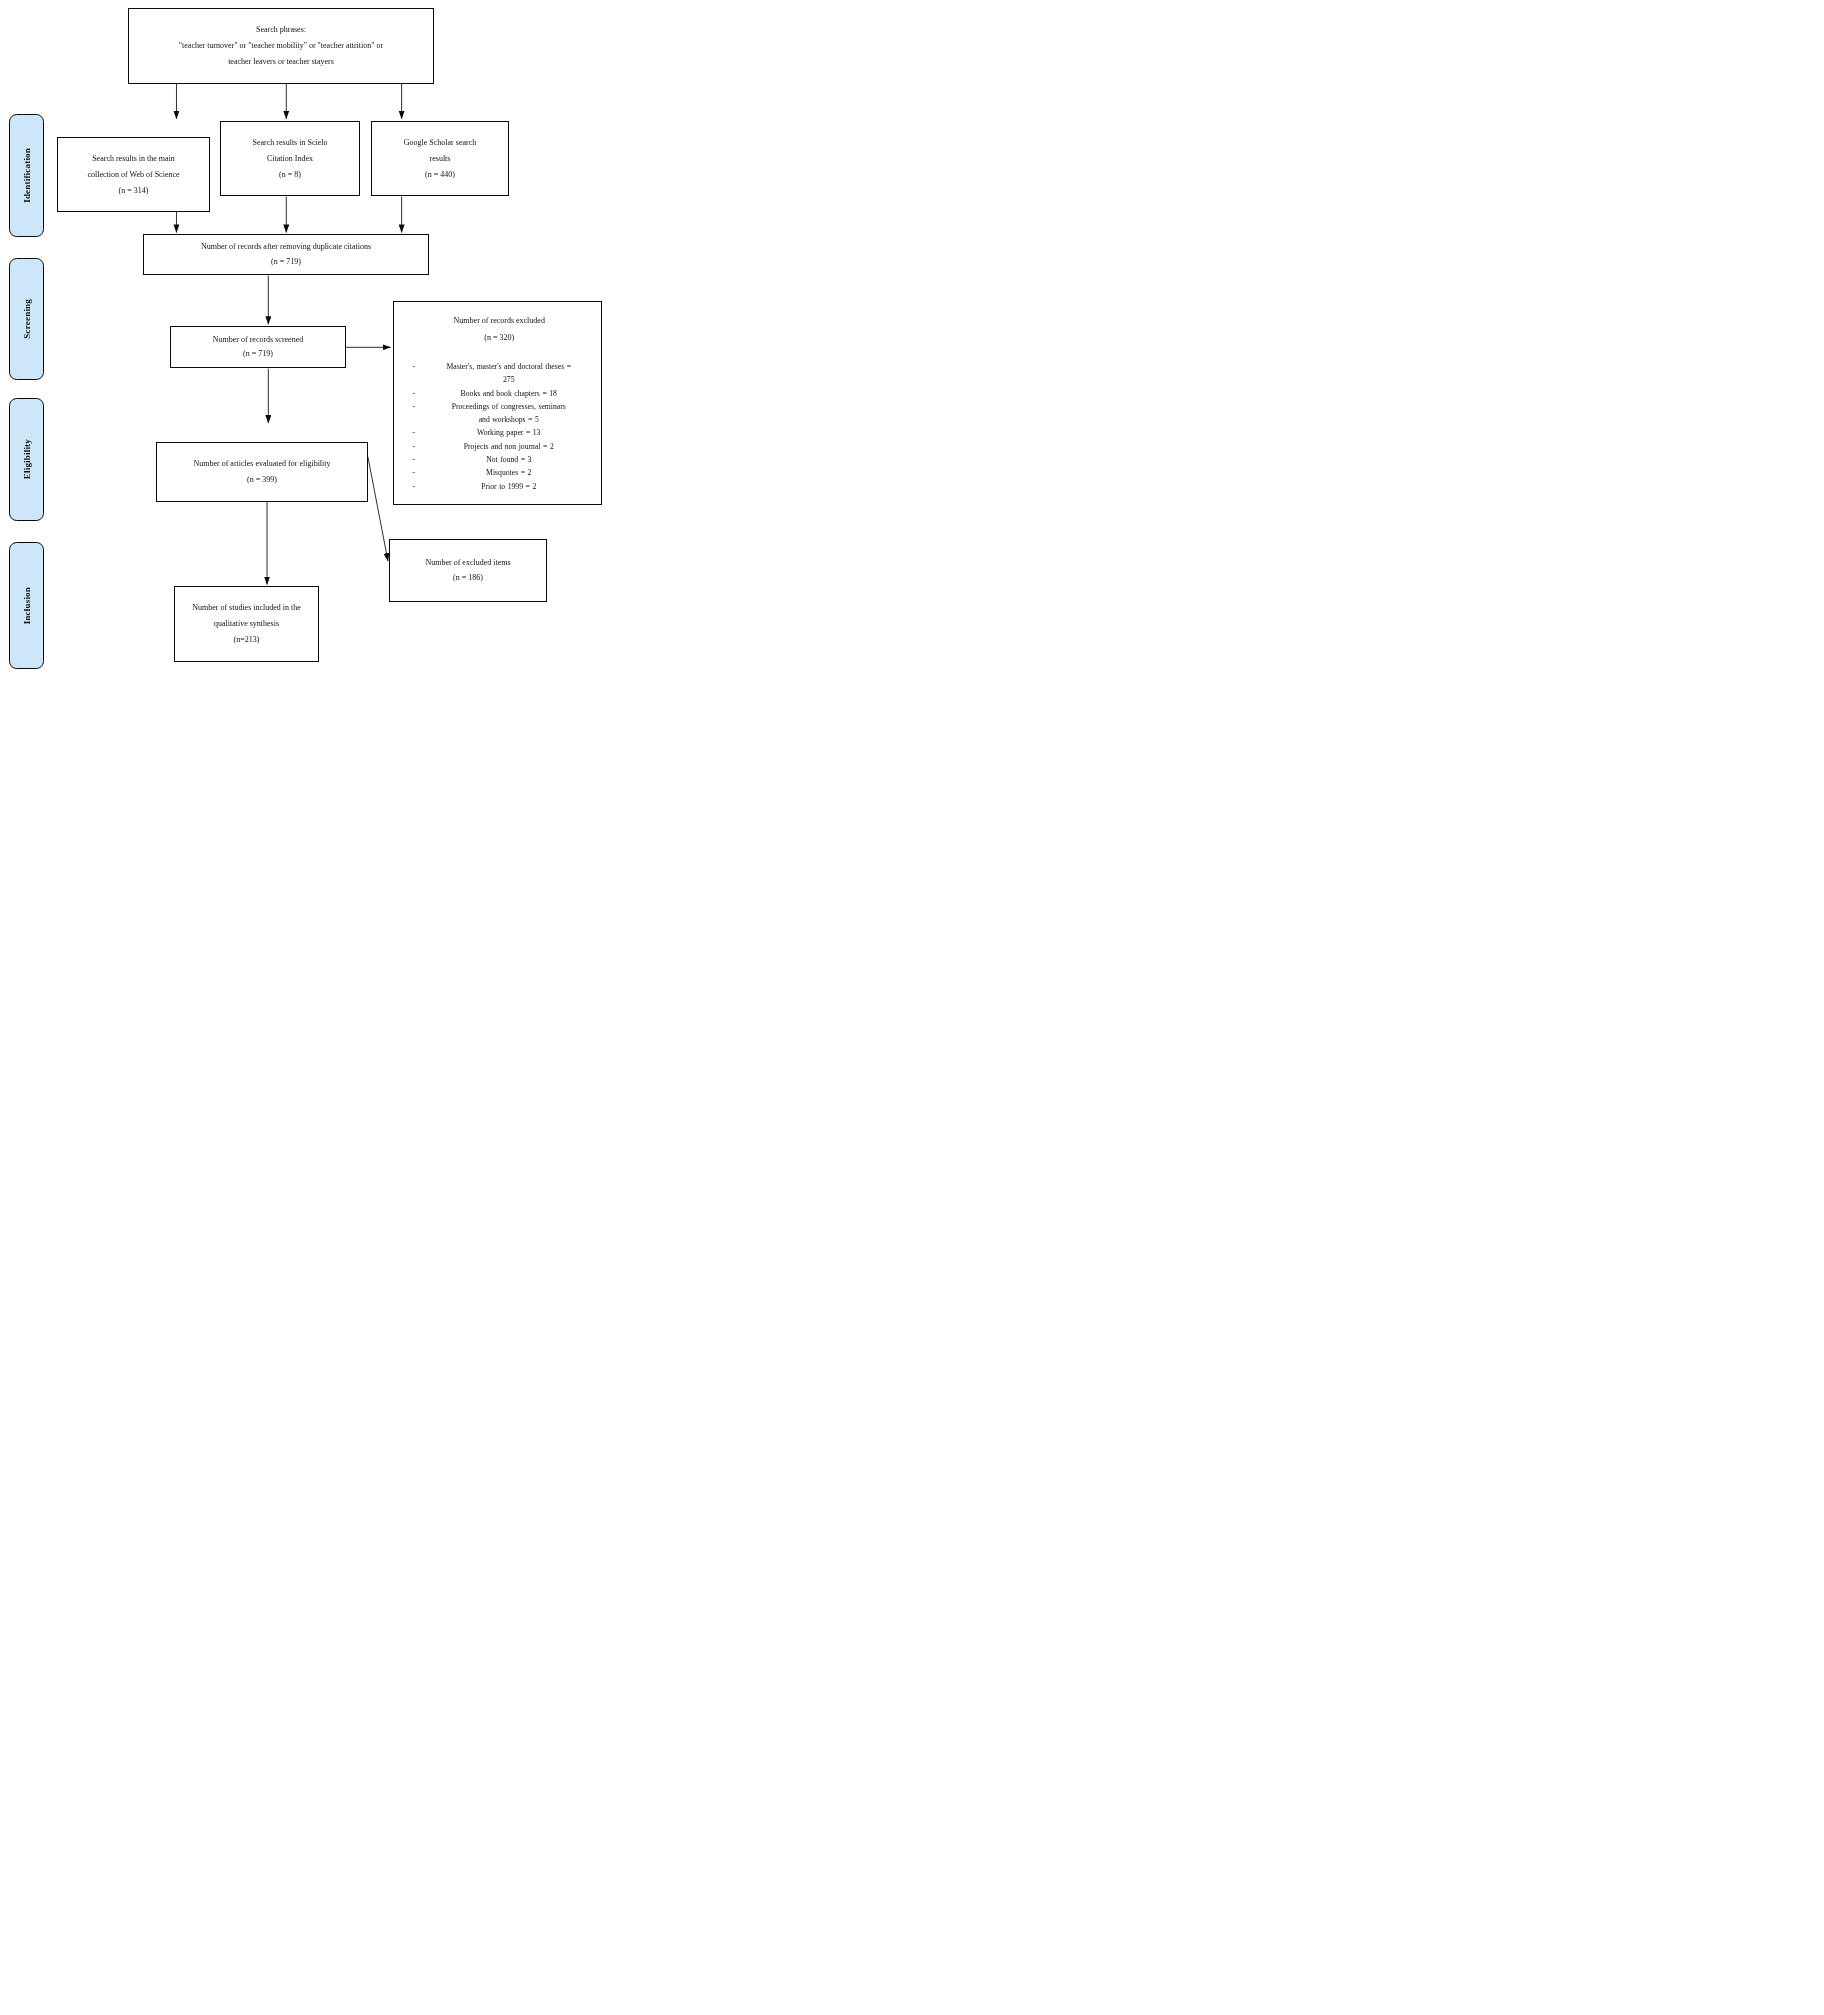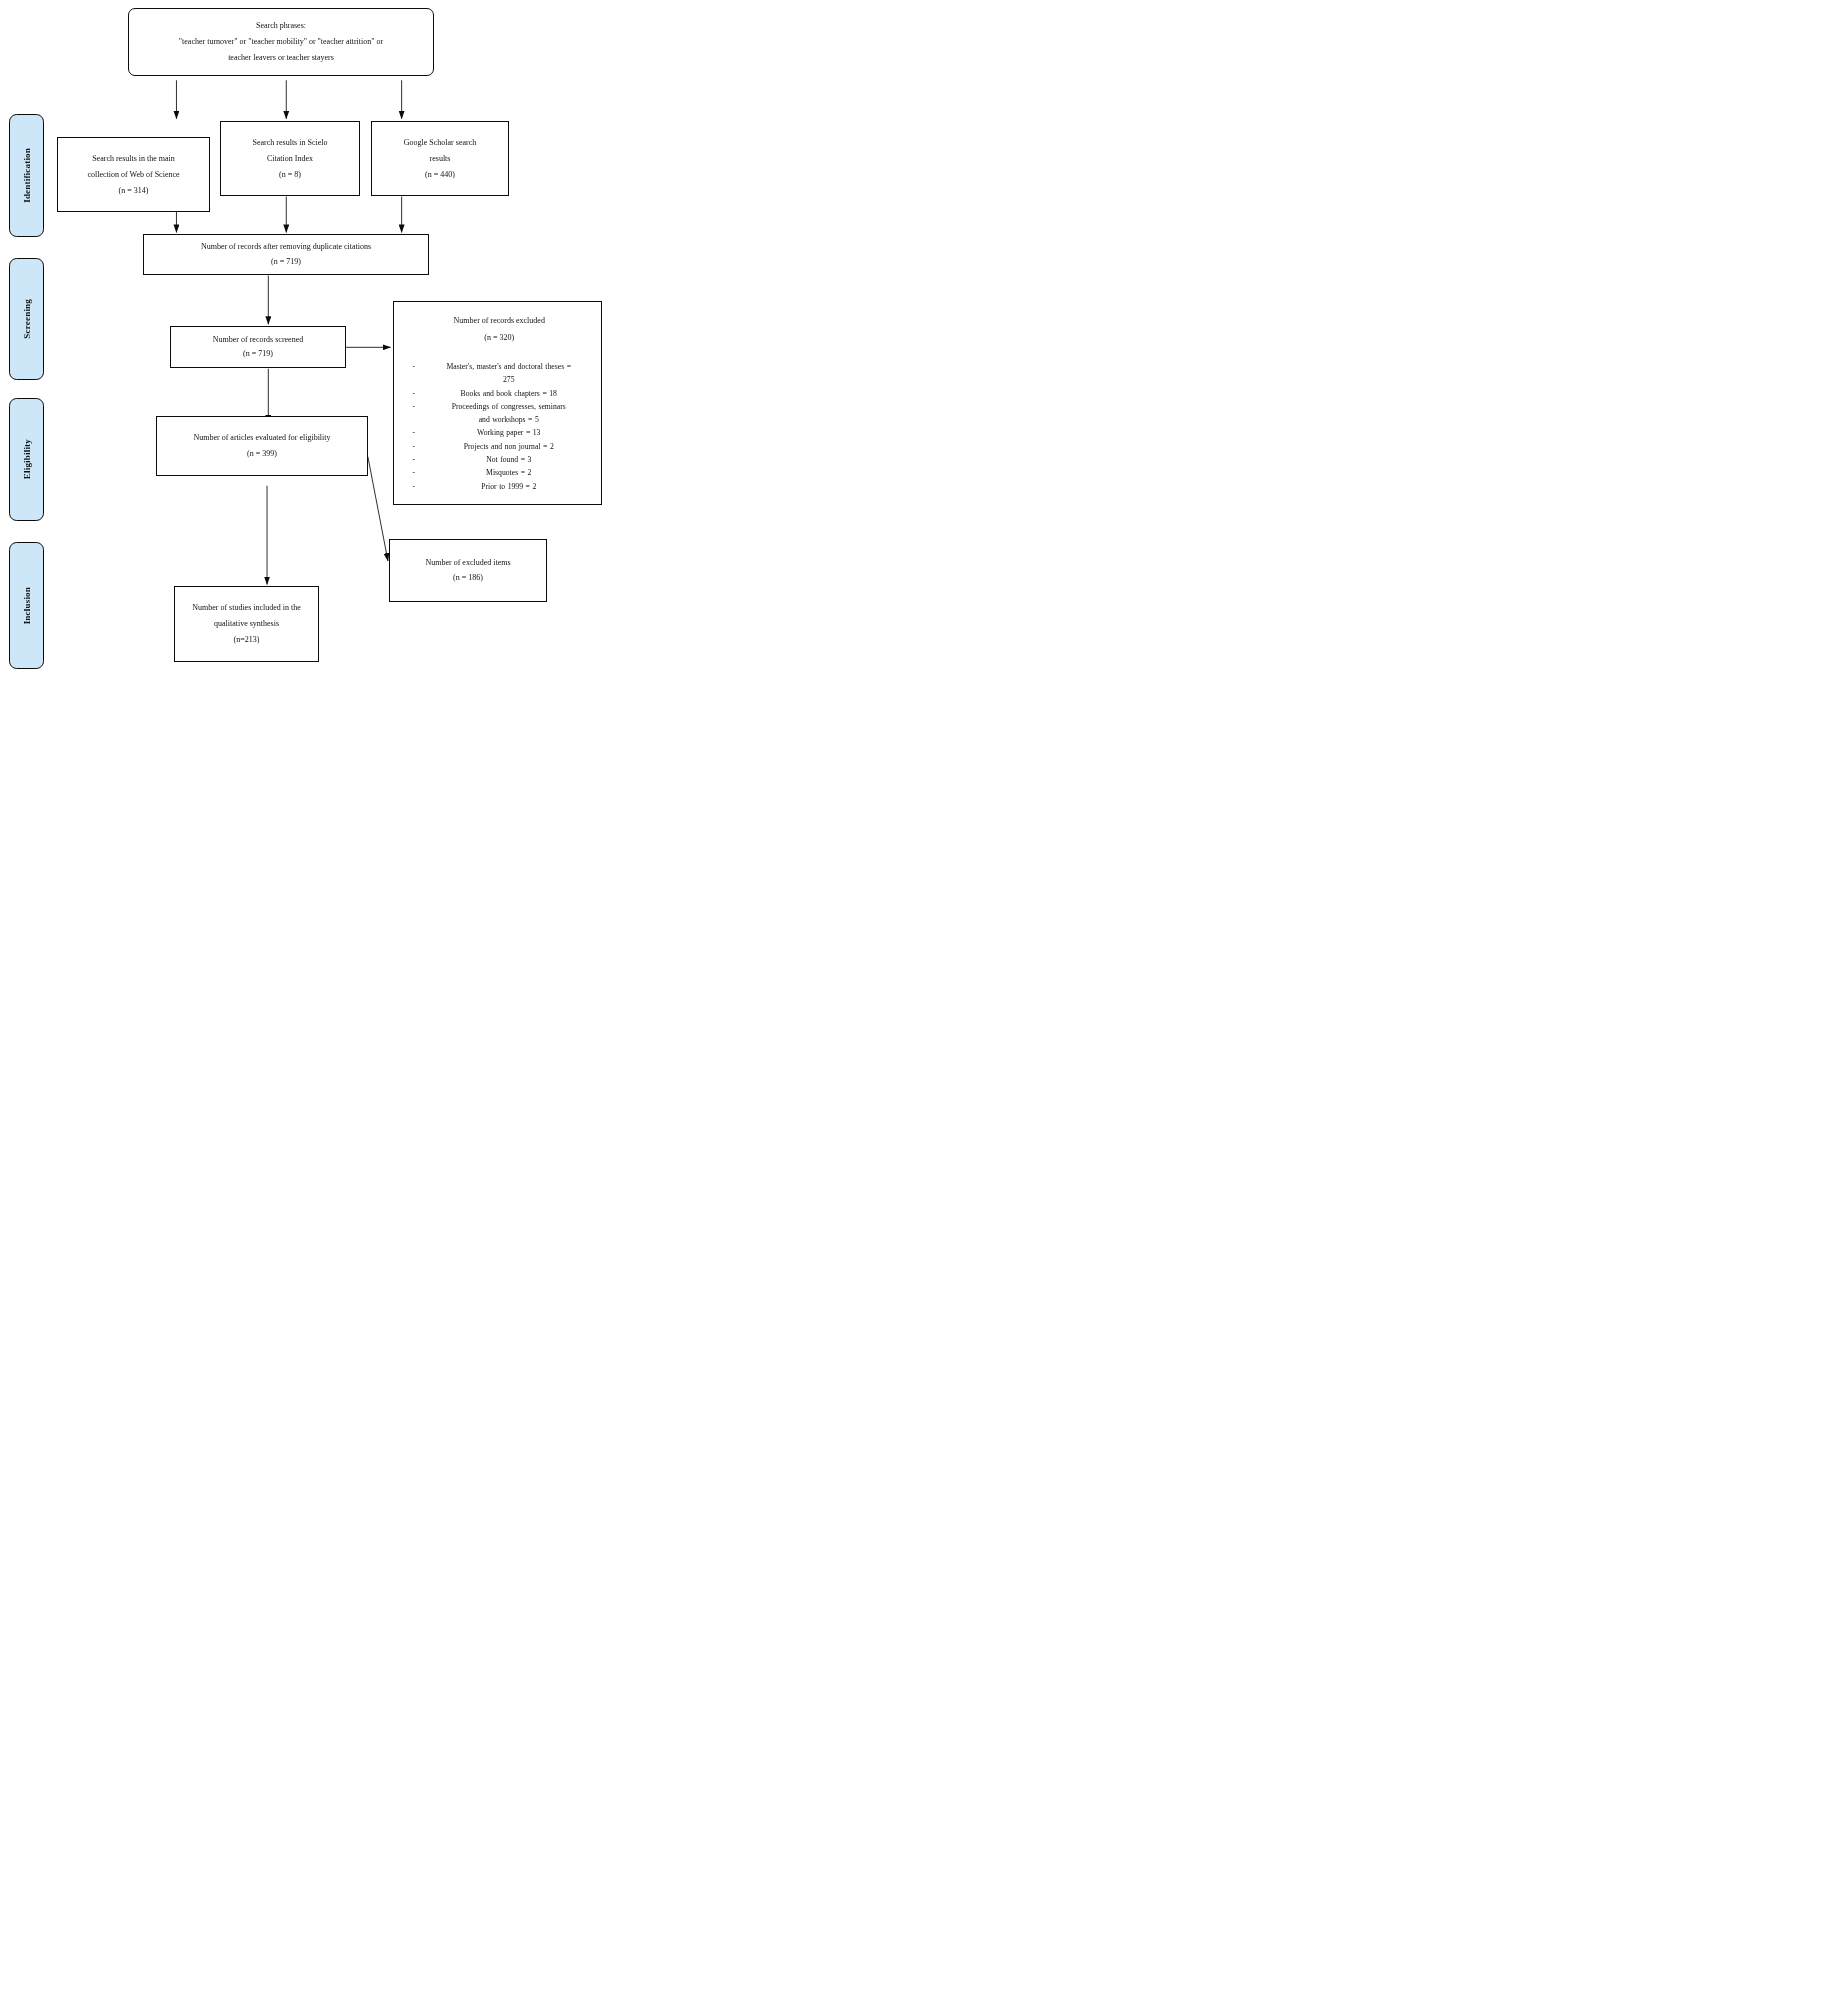--- a/index.html
+++ b/index.html
@@ -94,21 +94,21 @@
   <div class="stage" style="top:258px;height:122px;">
     <span>Screening</span>
   </div>
   <div class="stage" style="top:398px;height:123px;">
     <span>Eligibility</span>
   </div>
   <div class="stage" style="top:542px;height:127px;">
     <span>Inclusion</span>
   </div>
 
-  <div class="fbox" style="left:128px;top:7.7px;width:306px;height:68px;border-radius:7px;">Search phrases:
+  <div class="fbox" style="left:128px;top:7.7px;width:306px;height:76px;">Search phrases:
 "teacher turnover" or "teacher mobility" or "teacher attrition" or
 teacher leavers or teacher stayers</div>
 
   <div class="fbox" style="left:57px;top:121px;width:153px;height:75px;margin-top:16px;">Search results in the main
 collection of Web of Science
 (n = 314)</div>
 
   <div class="fbox" style="left:220px;top:121px;width:140px;height:75px;">Search results in Scielo
 Citation Index
 (n = 8)</div>
@@ -157,21 +157,21 @@
         <span class="dash">-</span>
         <span class="txt">Misquotes = 2</span>
       </div>
       <div class="xitem">
         <span class="dash">-</span>
         <span class="txt">Prior to 1999 = 2</span>
       </div>
     </div>
   </div>
 
-  <div class="fbox" style="left:156px;top:416px;width:212px;height:60px;">Number of articles evaluated for eligibility
+  <div class="fbox" style="left:156px;top:442px;width:212px;height:60px;">Number of articles evaluated for eligibility
 (n = 399)</div>
 
   <div class="fbox lh34" style="left:389px;top:539px;width:158px;height:63px;">Number of excluded items
 (n = 186)</div>
 
   <div class="fbox" style="left:174px;top:586px;width:145px;height:76px;">Number of studies included in the
 qualitative synthesis
 (n=213)</div>
 
 </div>

